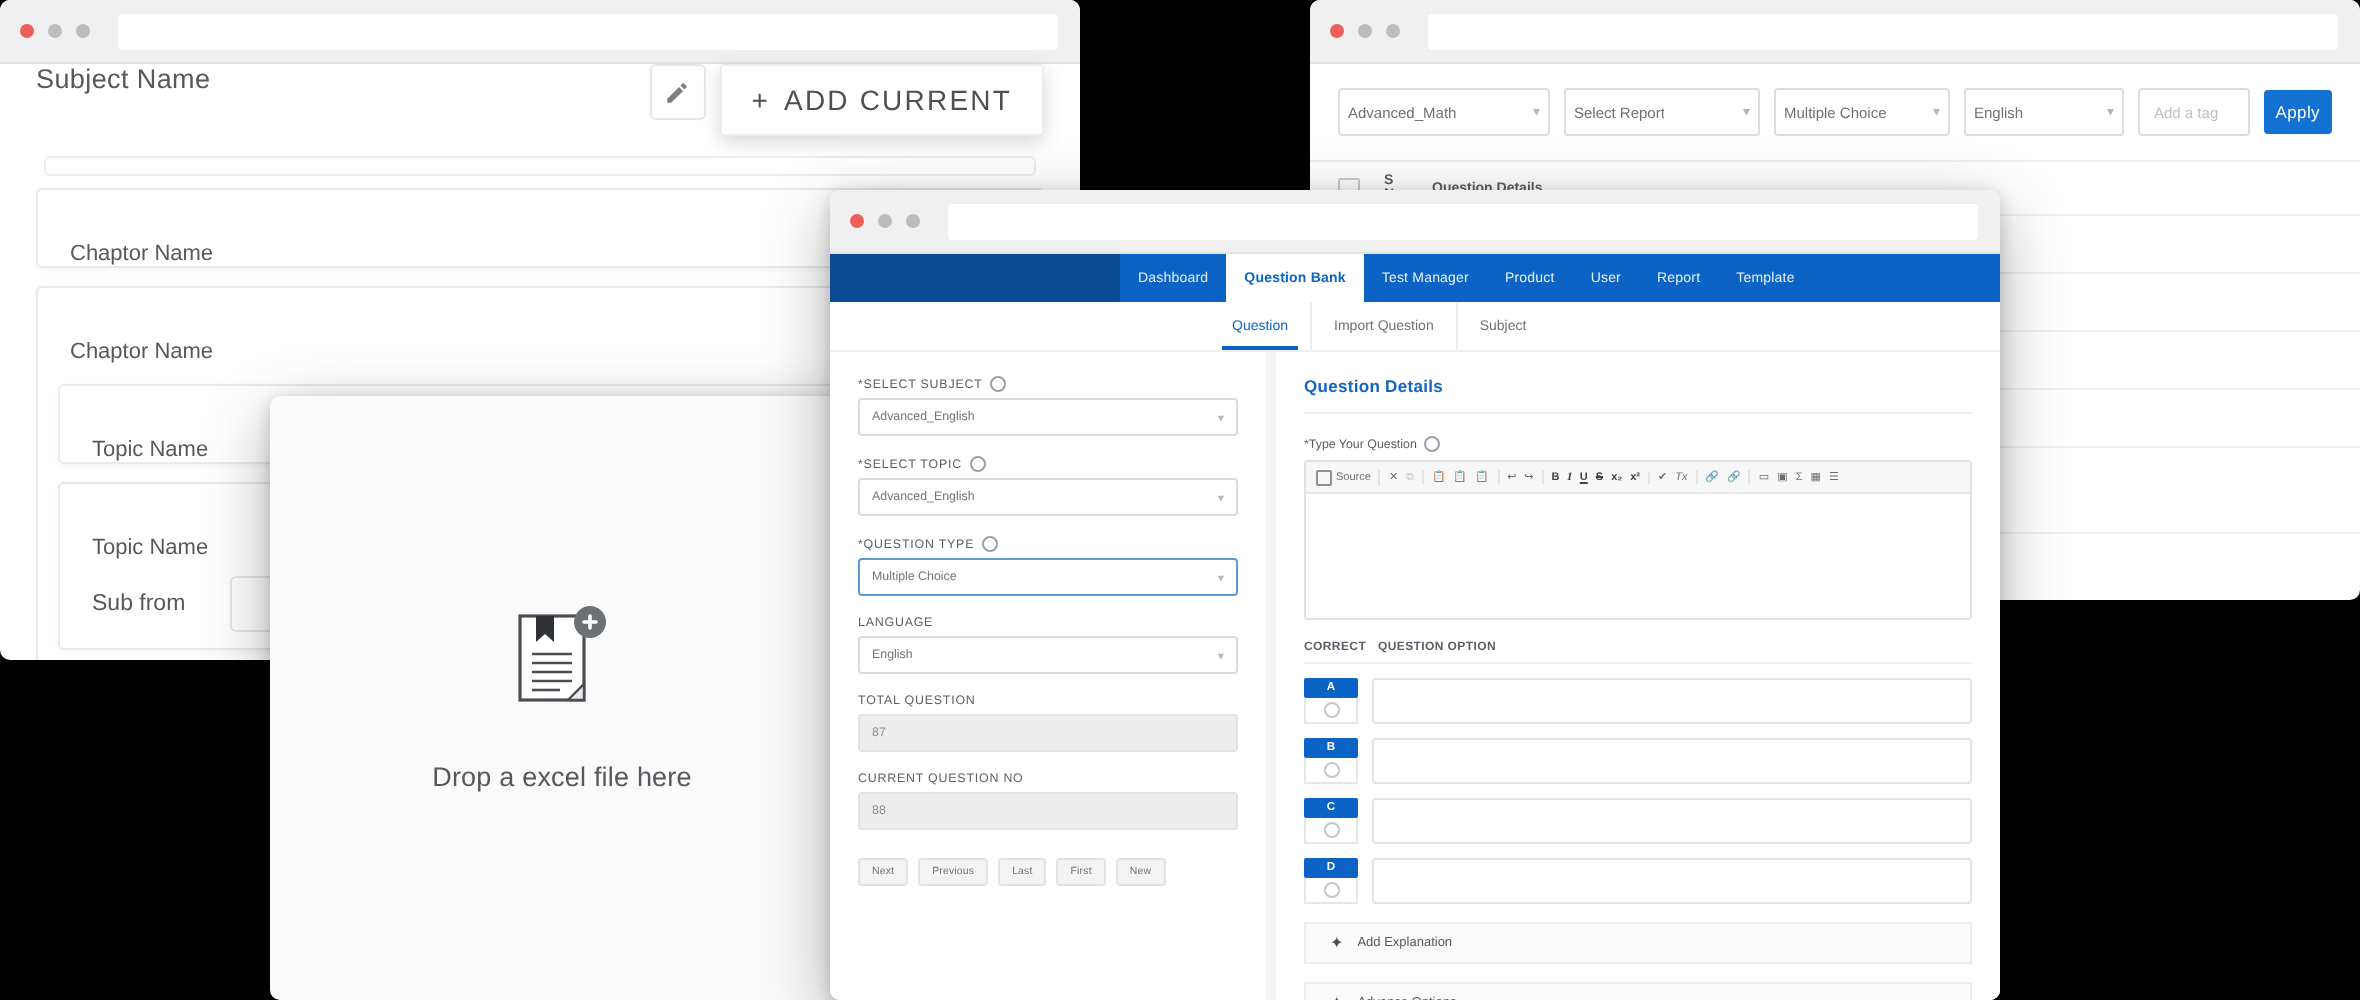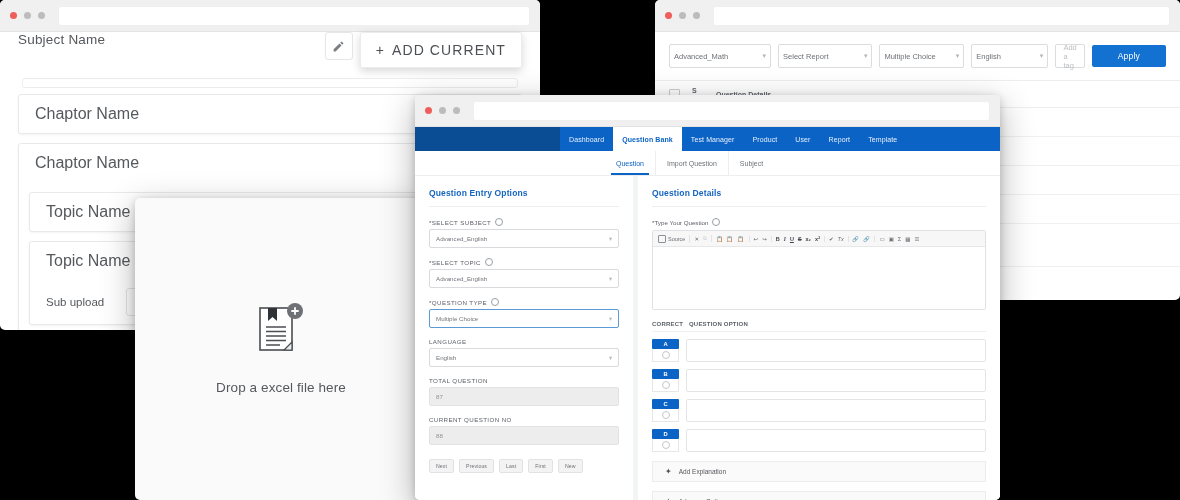--- a/index.html
+++ b/index.html
@@ -23,39 +23,39 @@
   .w1head{display:flex;align-items:flex-start;height:52px;}
   .w1title{font-size:13.5px;color:#55585c;letter-spacing:.2px;}
   .spacer{flex:1;}
   .pencil-btn{width:26px;height:26px;border:1px solid #e6e6e6;border-radius:3px;background:#fff;
               display:flex;align-items:center;justify-content:center;}
   .add-chapter{margin-left:7px;background:#fff;border:1px solid #ececec;border-radius:2px;
                box-shadow:0 3px 10px rgba(0,0,0,.16);padding:9px 15px;font-size:14px;color:#4c4f53;
                letter-spacing:1.1px;display:flex;align-items:center;gap:7px;font-weight:400;}
   .card{background:#fff;border:1px solid #e9e9ea;border-radius:3px;margin-bottom:9px;
         box-shadow:0 1px 3px rgba(0,0,0,.05);}
-  .rowlabel{display:flex;align-items:center;padding:0 16px;height:38px;font-size:16px;color:#55585c;}
+  .rowlabel{display:flex;align-items:flex-end;padding:0 16px;height:38px;font-size:11px;color:#55585c;}
   .rowlabel .pencil-btn{width:22px;height:22px;}
   .inner-pad{padding:10px 10px 4px 10px;}
   .subrow{display:flex;align-items:center;padding:0 16px;height:44px;font-size:11.5px;color:#55585c;}
   .subinput{margin-left:22px;width:160px;height:26px;border:1px solid #e4e5e6;border-radius:3px;background:#fff;}
   .stack-shadow{position:absolute;left:22px;right:22px;height:8px;background:#fff;border:1px solid #ececec;
                 border-radius:3px;}
 
   
   #win-list{left:655px;top:0;width:525px;height:300px;}
   .filterbar{display:flex;align-items:center;gap:7px;padding:12px 14px;background:#fff;}
   .sel{height:22px;border:1px solid #dcdcdc;border-radius:2px;background:#fff;display:flex;align-items:center;
        padding:0 4px;font-size:7.5px;color:#6d7176;min-width:0;position:relative;}
   .sel .cv{overflow:hidden;white-space:nowrap;text-overflow:ellipsis;}
   .sel .car{margin-left:auto;color:#b3b6b9;font-size:7px;padding-left:5px;}
   .sel.s1{width:96px;}.sel.s2{width:88px;}.sel.s3{width:78px;}.sel.s4{width:70px;}
   .tagfield{flex:1;height:22px;border:1px solid #dcdcdc;border-radius:2px;background:#fff;
             display:flex;align-items:center;padding:0 7px;font-size:7.5px;color:#bcc0c4;}
-  .apply{height:22px;padding:0 26px;background:#1271d1;color:#fff;font-size:8.5px;border-radius:2px;
+  .apply{height:22px;padding:0 6px;background:#1271d1;color:#fff;font-size:8.5px;border-radius:2px;
          display:flex;align-items:center;justify-content:center;letter-spacing:.2px;}
   .thead{display:flex;align-items:center;gap:12px;padding:6px 14px;border-top:1px solid #eee;
          border-bottom:1px solid #eee;background:#fff;font-size:7px;color:#5c6066;font-weight:bold;}
   .cbx{width:9px;height:9px;border:1px solid #c9cccf;border-radius:1px;background:#fff;}
   .qrow{display:flex;align-items:flex-start;gap:12px;padding:7px 14px;border-bottom:1px solid #f0f0f0;
         font-size:7px;color:#7e8288;line-height:1.25;min-height:8px;}
   .qrow .sno{width:12px;flex:none;color:#8b8f94;}
   .qrow .qtx{flex:1;overflow:hidden;white-space:nowrap;}
   .qrow .qtx b{color:#5c6066;}
 
@@ -176,21 +176,21 @@
                 <path d="M3 17.3V21h3.7L17.6 10.1l-3.7-3.7L3 17.3zM20.7 7c.4-.4.4-1 0-1.4l-2.3-2.3c-.4-.4-1-.4-1.4 0l-1.8 1.8 3.7 3.7L20.7 7z" fill="#9ea2a7"></path>
               </svg>
             </div>
           </div>
         </div>
         <div class="card">
           <div class="rowlabel">
             <span>Topic Name</span>
           </div>
           <div class="subrow">
-            <span>Sub upload</span>
+            <span>Sub from</span>
             <div class="subinput"></div>
           </div>
         </div>
       </div>
     </div>
   </div>
 </div>
 
 <div class="win" id="win-list">
   <div class="chrome">
@@ -312,21 +312,20 @@
 
   <div class="subnav">
     <div class="stab active">Question</div>
     <div class="stab">Import Question</div>
     <div class="stab">Subject</div>
   </div>
 
   <div class="qbbody">
 
     <div class="col-left">
-      <div class="panel-title">Question Entry Options</div>
 
       <div class="flabel">
         <span>*SELECT SUBJECT</span>
         <span class="finfo"></span>
       </div>
       <div class="fsel">
         <span>Advanced_English</span>
         <span class="car">▾</span>
       </div>
 

